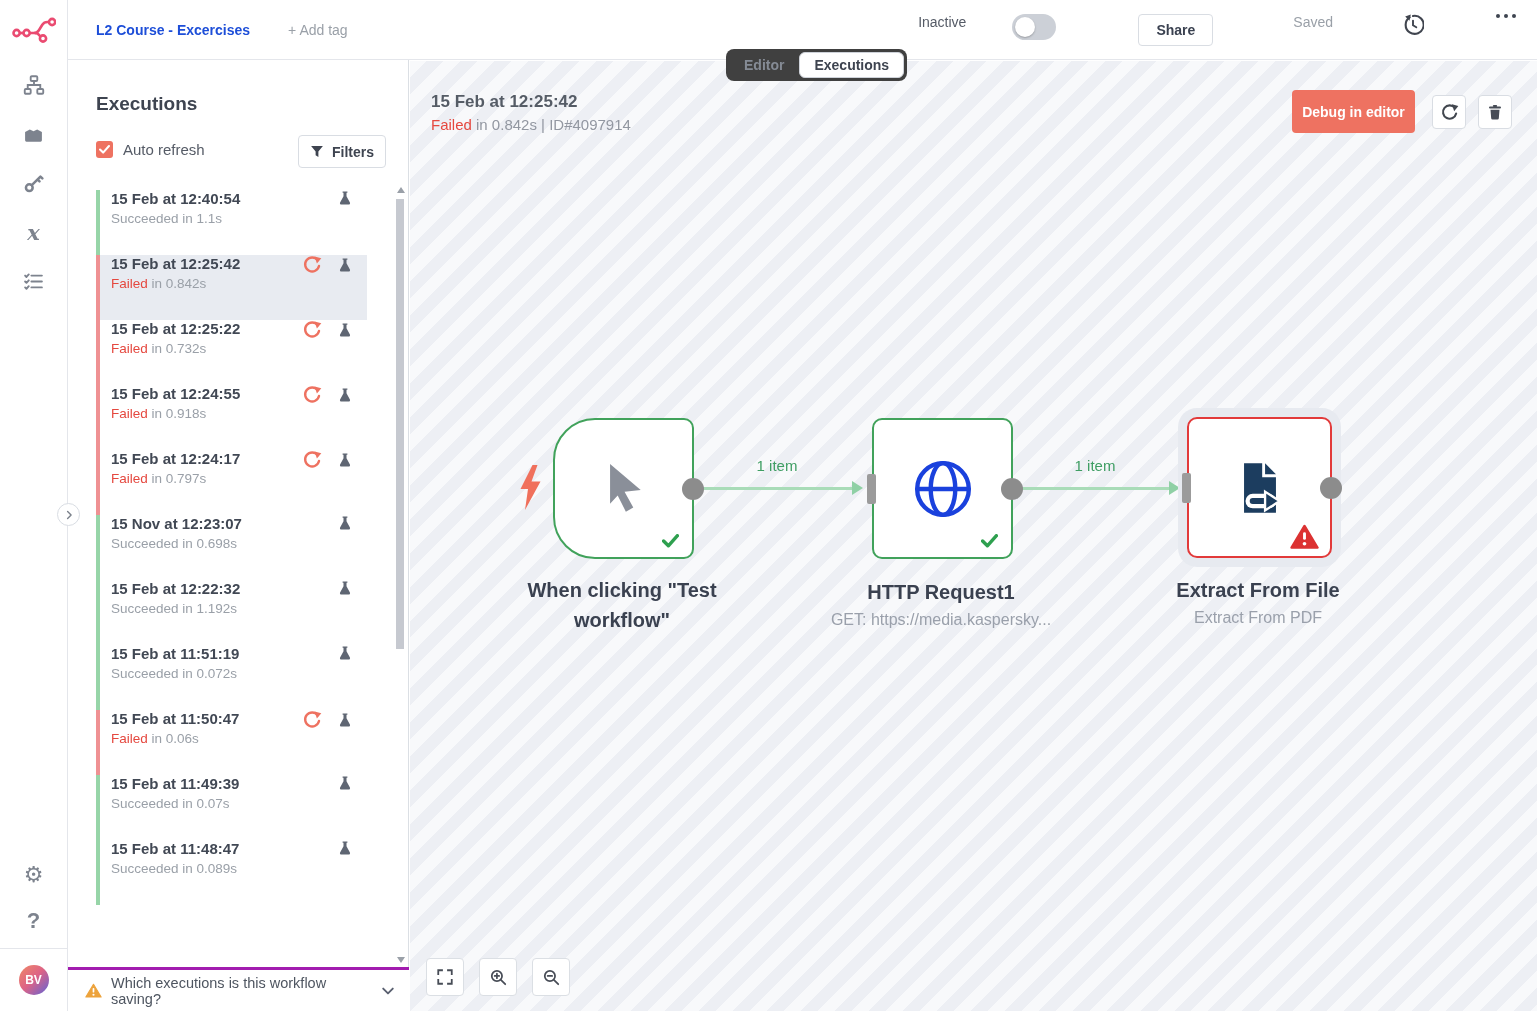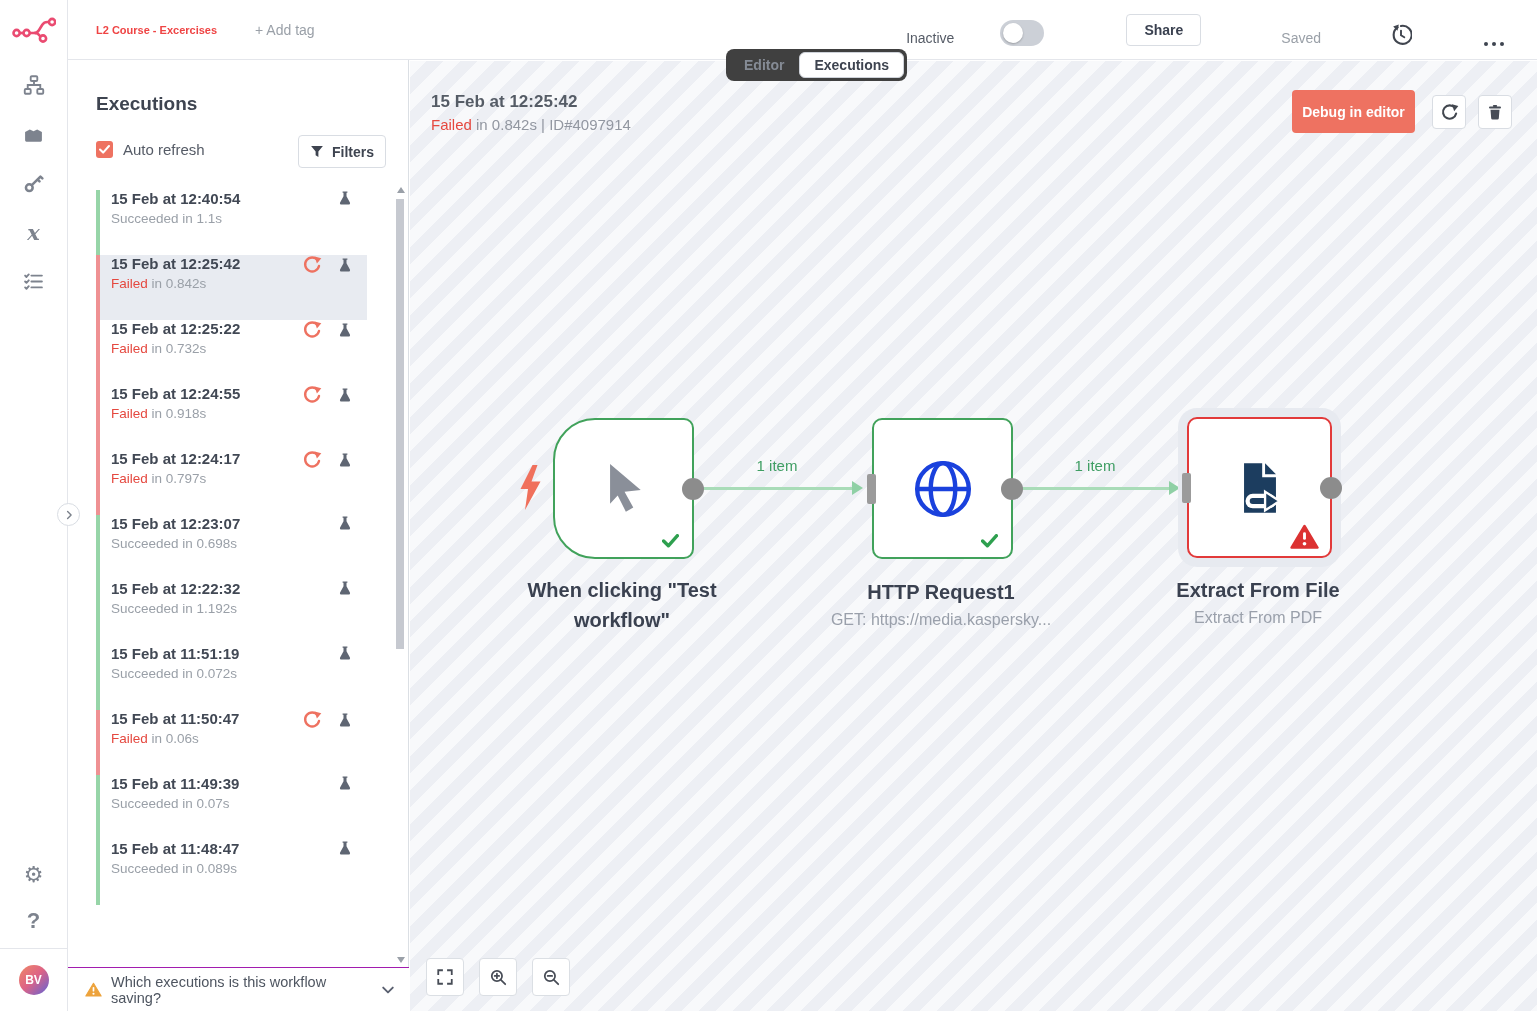--- a/index.html
+++ b/index.html
@@ -14,23 +14,23 @@
   .nav-ic { width:26px; height:26px; display:flex; align-items:center; justify-content:center; color:#7d838e; cursor:pointer; }
   .iconbar .spacer { flex:1; }
   .bottom-icons { display:flex; flex-direction:column; gap:20px; align-items:center; }
   .glyph-ic { font-size:22px; font-weight:bold; color:#7d838e; line-height:1; }
   .x-glyph { font-family:"DejaVu Serif",serif; font-style:italic; font-weight:bold; font-size:21px; }
   .side-divider { width:68px; height:1px; background:#e4e6eb; margin:14px 0 16px; }
   .avatar { width:30px; height:30px; border-radius:50%; margin-bottom:16px; background:linear-gradient(135deg,#f08a66 0%,#dd6386 48%,#5f63d6 100%); color:#fff; font-size:12px; font-weight:700; display:flex; align-items:center; justify-content:center; cursor:pointer; }
 
   
   .topbar { position:absolute; left:68px; top:0; width:1469px; height:60px; background:#fff; border-bottom:1px solid #e4e6eb; display:flex; align-items:center; z-index:4; }
-  .wf-title { margin-left:28px; font-size:11px; font-weight:600; color:#ef4444; }
+  .wf-title { margin-left:28px; font-size:14px; font-weight:600; color:#1d4ed8; }
   .add-tag { margin-left:38px; font-size:14px; color:#9aa0a8; cursor:pointer; }
-  .topbar-right { margin-left:auto; padding-right:33px; display:flex; align-items:flex-end;gap:36px; }
+  .topbar-right { margin-left:auto; padding-right:21px; display:flex; align-items:flex-start;gap:36px; }
   .inactive-lbl { font-size:14px; color:#555b66; }
   .toggle { margin-left:10px; width:44px; height:26px; border-radius:13px; background:#ccd0d7; position:relative; cursor:pointer; }
   .toggle .knob { position:absolute; left:3px; top:3px; width:20px; height:20px; border-radius:50%; background:#fff; box-shadow:0 1px 2px rgba(0,0,0,.25); }
   .share-btn { margin-left:46px; padding:7px 17px; border:1px solid #d9dde3; border-radius:4px; background:#fff; font-size:14px; font-weight:600; color:#3a4150; cursor:pointer; }
   .saved-lbl { margin-left:44px; font-size:14px; color:#9aa0a8; }
   .hist-ic { margin-left:33px; width:22px; height:22px; cursor:pointer; }
   .dots { margin-left:36px; display:flex; gap:4px; cursor:pointer; }
   .dots i { width:4px; height:4px; border-radius:50%; background:#3e4450; }
 
   
@@ -57,21 +57,21 @@
   .succeeded .status-word { color:#9aa0a8; }
   .exec-actions { display:flex; align-items:center; gap:15px; margin-right:14px; }
   .retry-btn { width:20px; height:20px; color:#ee7261; cursor:pointer; }
   .flask-btn { width:16px; height:17px; cursor:pointer; }
   
   .sb-track { position:absolute; right:3px; top:127px; width:9px; height:776px; }
   .sb-up, .sb-down { position:absolute; left:1px; width:0; height:0; border-left:4px solid transparent; border-right:4px solid transparent; }
   .sb-up { top:0; border-bottom:6px solid #9aa0a8; }
   .sb-down { bottom:0; border-top:6px solid #9aa0a8; }
   .sb-thumb { position:absolute; left:0; top:12px; width:8px; height:450px; background:#c6c9d0; cursor:pointer; }
-  .panel-footer { position:absolute; left:0; bottom:0; width:341px; height:44px; border-top:1px solid #a21caf; background:#fff; display:flex; align-items:center; cursor:pointer; }
+  .panel-footer { position:absolute; left:0; bottom:0; width:341px; height:44px; border-top:3px solid #a21caf; background:#fff; display:flex; align-items:center; cursor:pointer; }
   .warn-amber { margin-left:17px; width:17px; height:15px; }
   .footer-q { margin-left:9px; font-size:14.5px; color:#4e5560; }
   .footer-chev { margin-left:auto; margin-right:13px; width:16px; height:16px; }
 
   .collapse-btn { position:absolute; left:57px; top:503px; width:23px; height:23px; border-radius:50%; border:1px solid #d9dde3; background:#fff; z-index:8; display:flex; align-items:center; justify-content:center; cursor:pointer; }
 
   
   .canvas { position:absolute; left:410px; top:61px; width:1127px; height:950px; overflow:hidden; z-index:1;
             background:repeating-linear-gradient(135deg,#f8f9fb 0 12px,#edeff4 12px 24px); }
   .detail-head { position:absolute; left:21px; top:31px; }
@@ -306,21 +306,21 @@
         <svg viewBox="0 0 16 16" width="16" height="17">
                 <path d="M5.6 1h4.8v1.3h-.9v3.4l3.4 6.3c.5 1-.2 2.1-1.3 2.1H4.4c-1.1 0-1.8-1.1-1.3-2.1l3.4-6.3V2.3h-.9z" fill="#5f6673"></path>
               </svg>
       </span>
     </div>
   </div>
 
 
   <div class="exec-item succeeded">
     <div class="exec-info">
-      <div class="exec-time">15 Feb at 12:23:07</div>
+      <div class="exec-time">15 Nov at 12:23:07</div>
       <div class="exec-status"><span class="status-word">Succeeded</span><span class="status-rest"> in 0.698s</span></div>
     </div>
     <div class="exec-actions">
 
       <span class="flask-btn">
         <svg viewBox="0 0 16 16" width="16" height="17">
                 <path d="M5.6 1h4.8v1.3h-.9v3.4l3.4 6.3c.5 1-.2 2.1-1.3 2.1H4.4c-1.1 0-1.8-1.1-1.3-2.1l3.4-6.3V2.3h-.9z" fill="#5f6673"></path>
               </svg>
       </span>
     </div>

